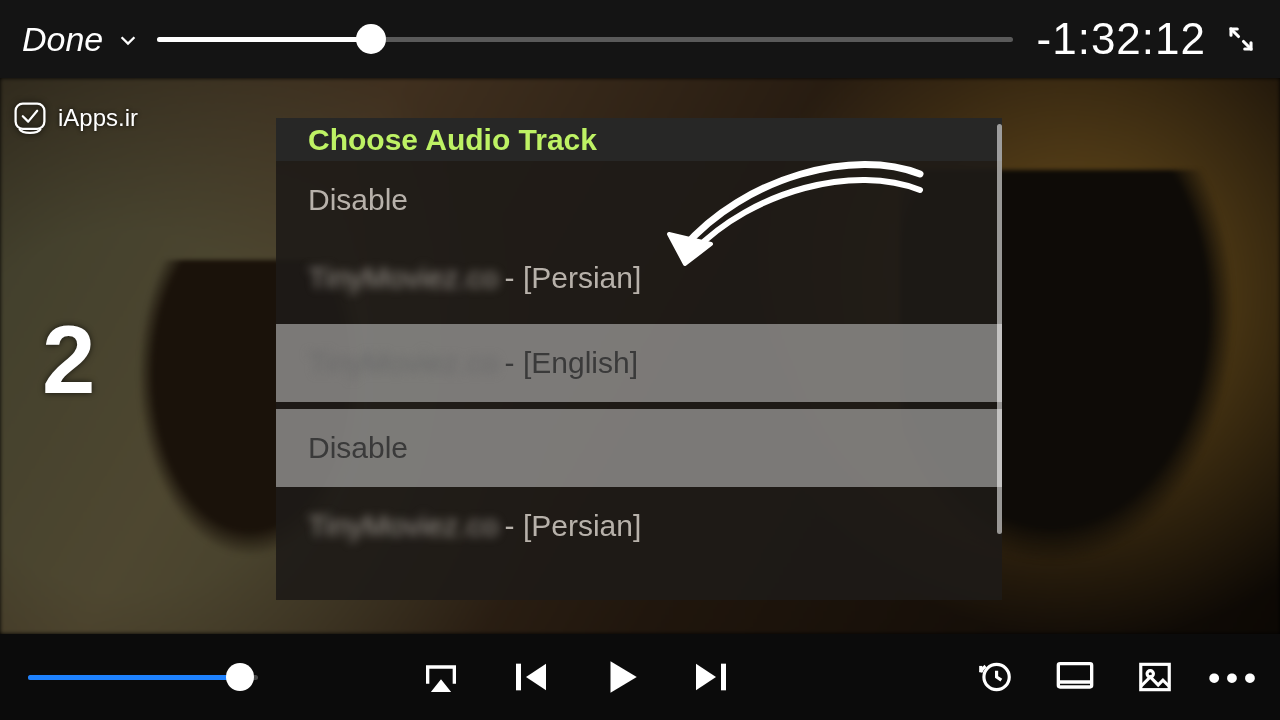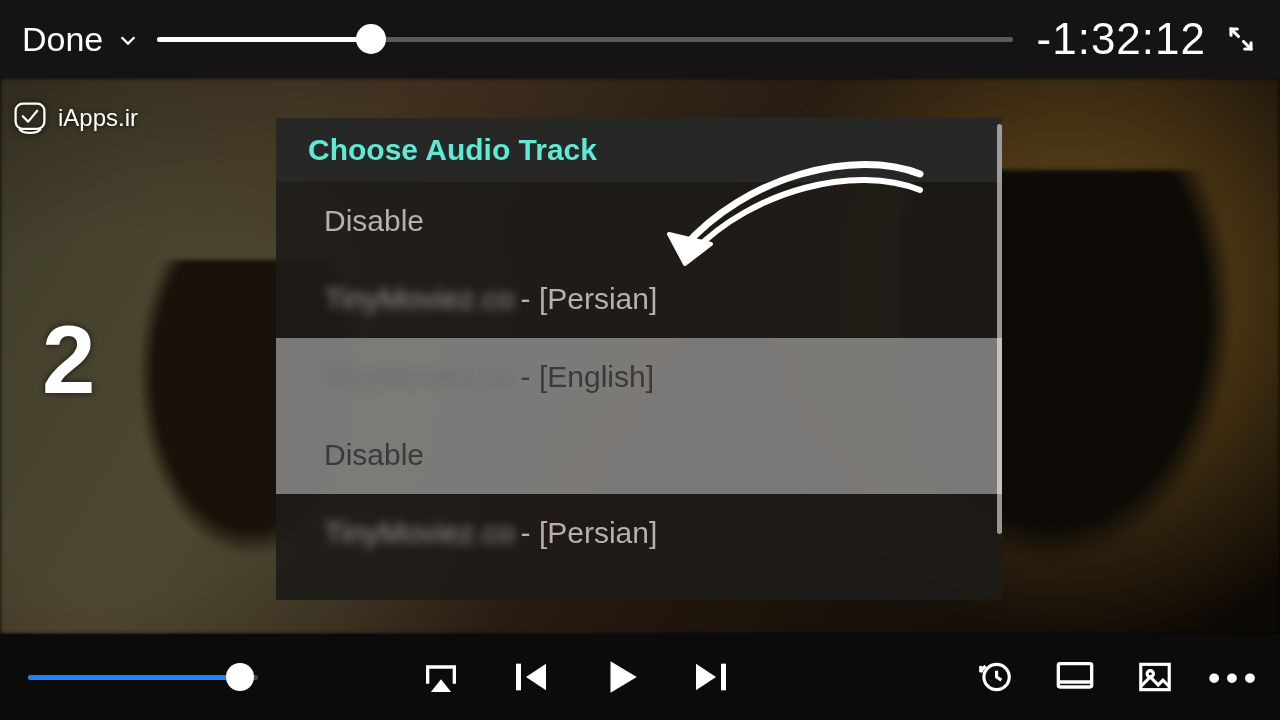--- a/index.html
+++ b/index.html
@@ -25,21 +25,21 @@
     background: radial-gradient(ellipse 260px 360px at 40% 30%, #0e0b07 0 60%, transparent 70%);
     filter: blur(2px);
   }
 
   
   .topbar {
     position: absolute; left: 0; top: 0; width: 1280px; height: 78px;
     background: #141414; display: flex; align-items: center;
     padding: 0 22px; color: #fff; font-size: 34px; font-weight: 400;
   }
-  .done { margin-right: 14px; }
+  .done { margin-right: 14px; font-style: italic; }
   .chevron-down { margin-right: 18px; }
   .top-slider { flex: 1; display: flex; align-items: center; margin-right: 24px; }
   .track { position: relative; flex: 1; height: 5px; background: #5a5a5a; border-radius: 3px; }
   .track-fill { position: absolute; left: 0; top: 0; height: 5px; background: #fff; border-radius: 3px; }
   .thumb { position: absolute; top: 50%; transform: translate(-50%, -50%); width: 30px; height: 30px; background: #fff; border-radius: 50%; }
   .remaining { font-variant-numeric: tabular-nums; font-size: 44px; letter-spacing: 1px; margin-right: 18px; }
   .expand-icon { width: 34px; height: 34px; display:flex; align-items:center; justify-content:center; }
 
   
   .watermark {
@@ -54,29 +54,29 @@
 
   
   .menu {
     position: absolute; left: 276px; top: 118px; width: 726px; height: 482px;
     background: rgba(30,27,23,0.9); overflow: hidden;
   }
   .menu-scroll {
     position:absolute; right:0; top:6px; width:5px; height:410px; background: rgba(255,255,255,0.55); border-radius:3px;
   }
   .menu-header {
-    height: 64px; display:flex; align-items:center; padding: 0 32px;
-    color:#5eead4; font-size: 30px; font-weight: 700;
+    height: 43px; display:flex; align-items:center; padding: 0 32px;
+    color:#bef264; font-size: 30px; font-weight: 700;
     background: rgba(40,40,40,0.92);
   }
   .menu-item {
-    height: 78px; display:flex; align-items:center; padding: 0 48px;
+    height: 78px; display:flex; align-items:center; padding: 0 32px;
     color:#b7b1aa; font-size: 30px; font-weight: 400;
   }
-  .menu-item.selected { background: rgba(200,200,200,0.55); color:#3a3a3a; }
+  .menu-item.selected { background: rgba(200,200,200,0.55); color:#3a3a3a;margin-top:7px; }
   .menu-header.noborder { background: #1f1f1f; }
   .blur-prefix { filter: blur(5px); color:#9a948d; margin-right:6px; }
   .menu-item.selected .blur-prefix { color:#6a6a6a; }
 
   
   .arrow-doodle { position:absolute; left:655px; top:156px; pointer-events:none; }
 
   
   .bottombar {
     position: absolute; left:0; bottom:0; width:1280px; height:86px;

